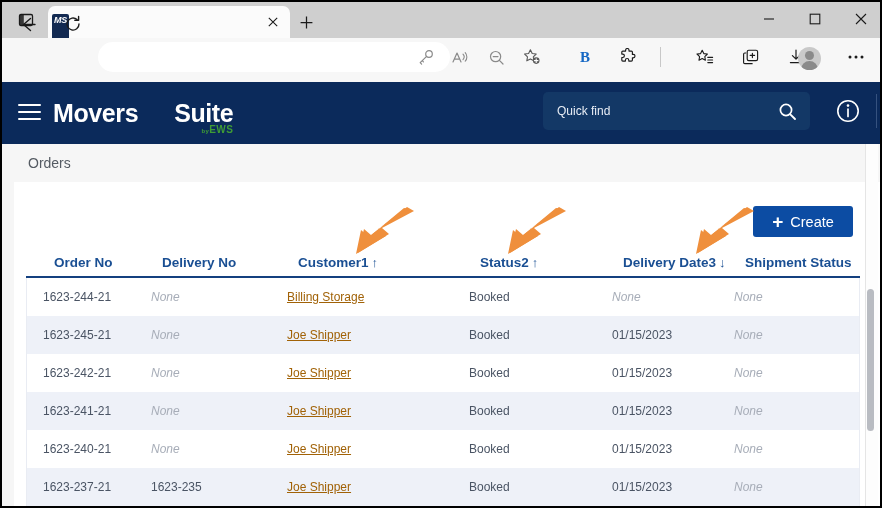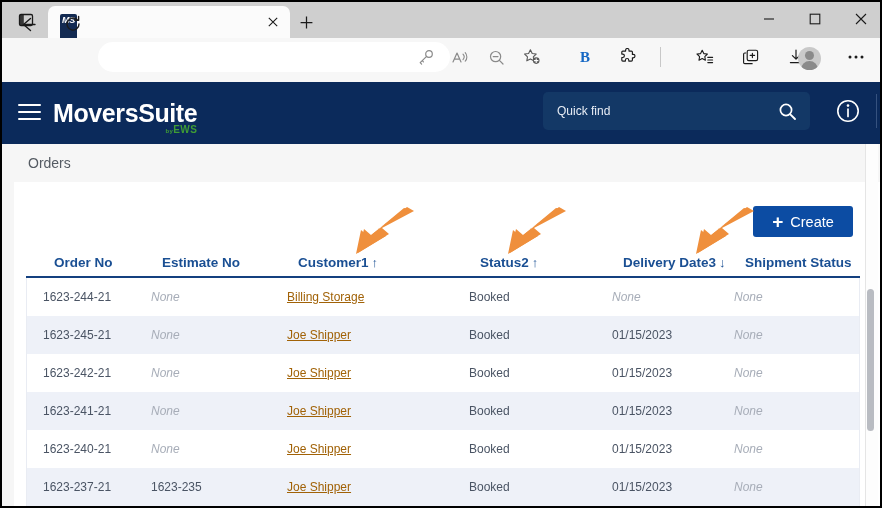--- a/index.html
+++ b/index.html
@@ -25,21 +25,21 @@
     display:flex;align-items:center;justify-content:center;
     border-radius:3px;cursor:default;
   }
   .tab-strip-icon svg{display:block;}
 
   .tab{
     position:absolute;left:46px;top:4px;width:242px;height:32px;
     background:#fbfbfb;border-radius:7px 7px 0 0;
   }
   .tab-favicon{
-    position:absolute;left:12px;top:8px;width:17px;height:30px;
+    position:absolute;left:4px;top:8px;width:17px;height:30px;
     background:#132a52;border-radius:2px;overflow:hidden;
   }
   .tab-favicon .ms{
     position:absolute;left:2px;top:1px;font-size:9px;font-weight:bold;
     font-style:italic;color:#fff;letter-spacing:-0.3px;line-height:10px;
   }
   .tab-favicon .ews{
     position:absolute;left:3px;bottom:1px;width:12px;height:3px;background:#3f9c35;
   }
   .tab-title{
@@ -123,21 +123,21 @@
   .hamburger span:nth-child(1){top:0;}
   .hamburger span:nth-child(2){top:7px;}
   .hamburger span:nth-child(3){top:14px;}
   .logo{
     position:absolute;left:51px;top:18px;height:34px;
   }
   .logo .word{
     font-size:25px;line-height:27px;color:#ffffff;font-weight:bold;letter-spacing:-0.4px;
   }
   .logo .word .m{}
-  .logo .word .s{font-style:normal;}
+  .logo .word .s{font-style:normal;margin-left:36px;}
   .logo .by{
     position:absolute;right:0;top:24px;font-size:10px;color:#3f9c35;font-weight:bold;
     letter-spacing:0.4px;line-height:11px;
   }
   .logo .by .tiny{font-size:6px;}
   .quickfind{
     position:absolute;left:541px;top:90px;width:267px;height:38px;
     background:#133866;border-radius:5px;
   }
   .quickfind .qtext{
@@ -414,21 +414,21 @@
       <span class="lbl">Create</span>
     </div>
 
     <div class="table">
 
       <div class="thead">
         <div class="th c0">
           <span>Order No</span><span class="sort"></span>
         </div>
         <div class="th c1">
-          <span>Estimate No</span><span class="sort"></span>
+          <span>Delivery No</span><span class="sort"></span>
         </div>
         <div class="th c2">
           <span>Customer1</span><span class="sort">↑</span>
         </div>
         <div class="th c3">
           <span>Status2</span><span class="sort">↑</span>
         </div>
         <div class="th c4">
           <span>Delivery Date3</span><span class="sort">↓</span>
         </div>

